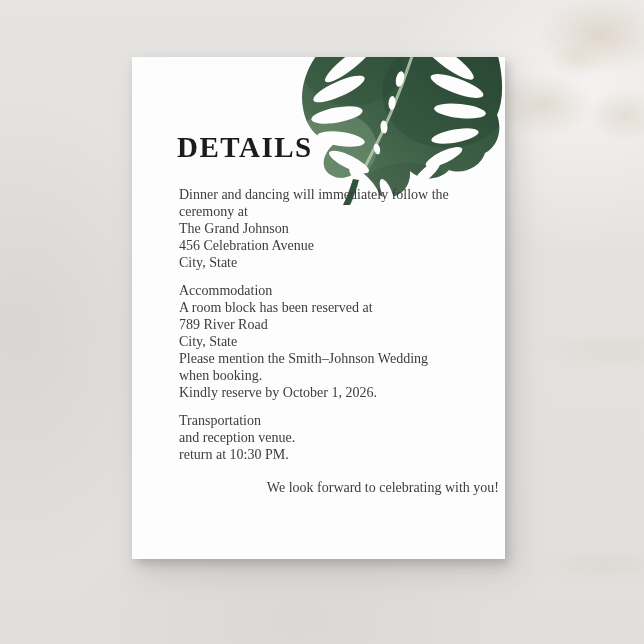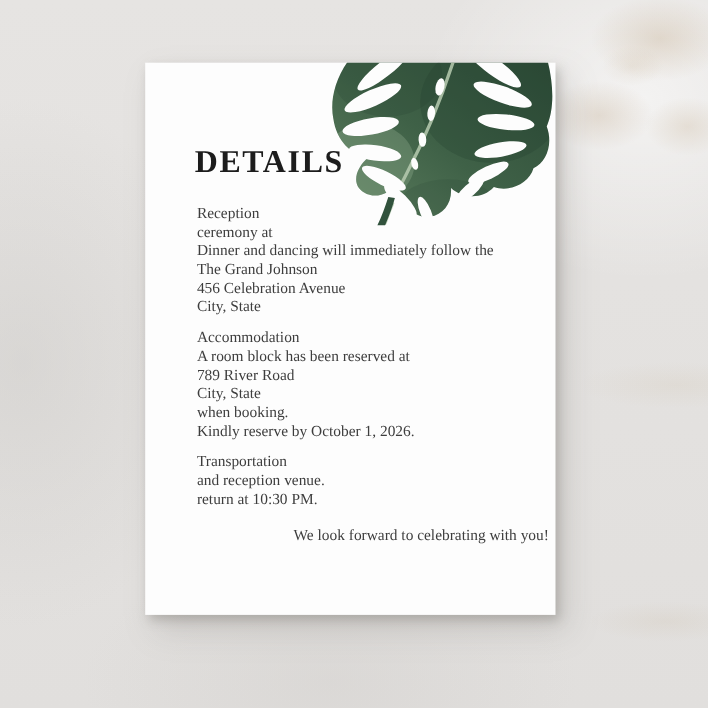--- a/index.html
+++ b/index.html
@@ -95,33 +95,33 @@
       </g>
 
       <path d="M 56 126 C 53 135, 50 144, 46 152 L 53 152 C 57 143, 60 134, 62 127 Z" fill="#31523c"></path>
     </svg>
 
     <h1 class="title">DETAILS</h1>
 
     <div class="body">
 
       <section>
-        <div class="line">Reception</div>
+        <div class="line">Dinner and dancing will immediately follow the</div>
         <div class="line">ceremony at</div>
-        <div class="line">Dinner and dancing will immediately follow the</div>
         <div class="line">The Grand Johnson</div>
         <div class="line">456 Celebration Avenue</div>
         <div class="line">City, State</div>
       </section>
 
       <section>
         <div class="line">Accommodation</div>
         <div class="line">A room block has been reserved at</div>
         <div class="line">789 River Road</div>
         <div class="line">City, State</div>
+        <div class="line">Please mention the Smith–Johnson Wedding</div>
         <div class="line">when booking.</div>
         <div class="line">Kindly reserve by October 1, 2026.</div>
       </section>
 
       <section>
         <div class="line">Transportation</div>
         <div class="line">and reception venue.</div>
         <div class="line">return at 10:30 PM.</div>
       </section>
 

